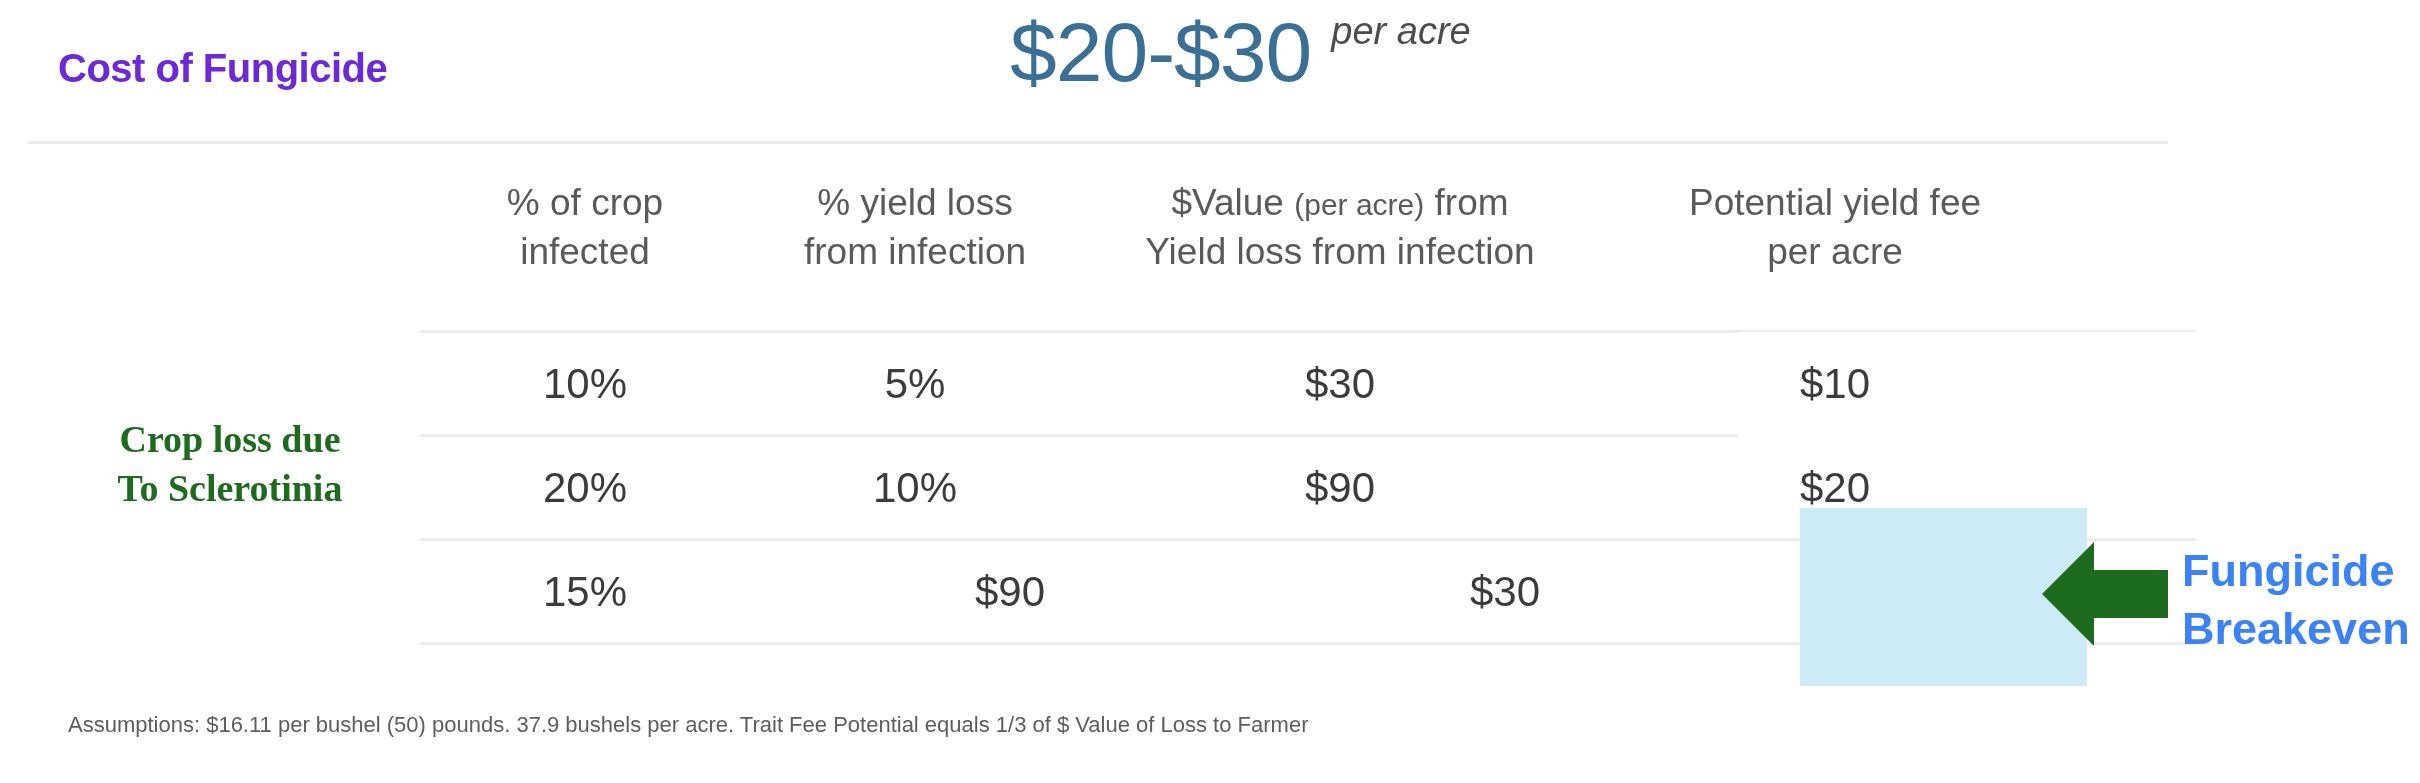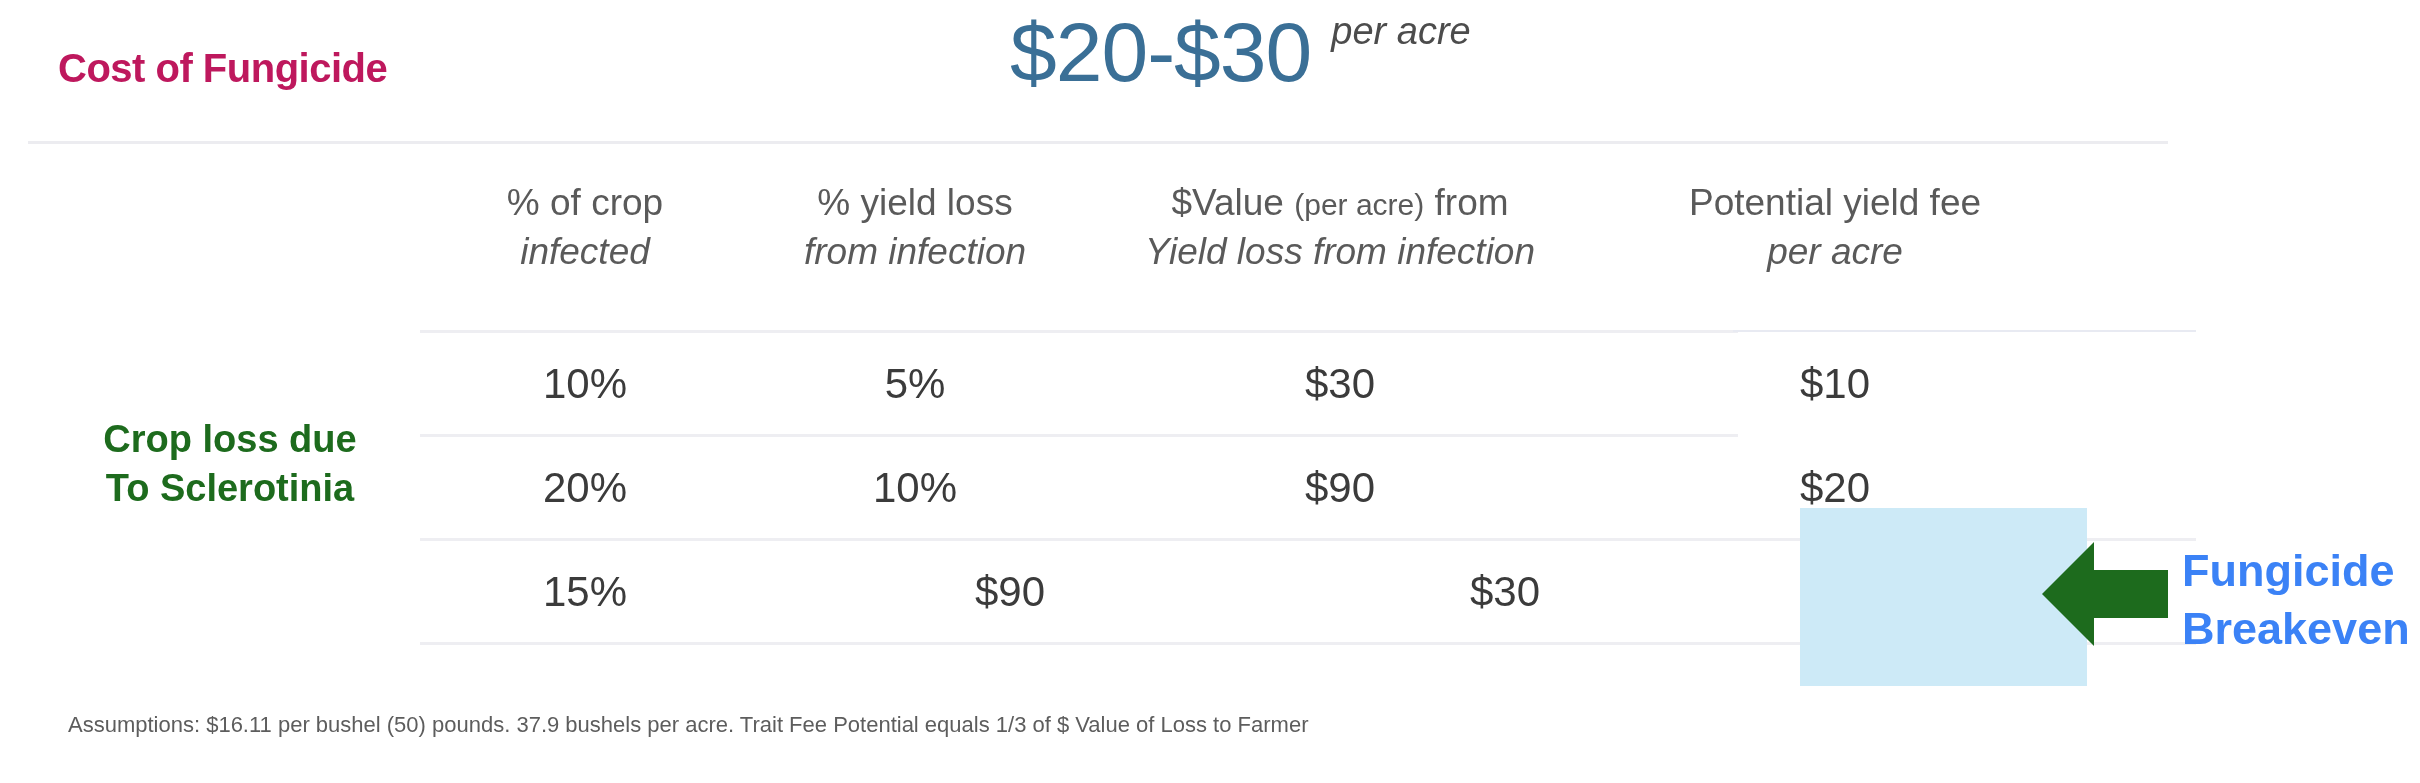--- a/index.html
+++ b/index.html
@@ -22,21 +22,21 @@
     top: 0;
     width: 2420px;
     height: 145px;
   }
   #cost-label {
     position: absolute;
     left: 58px;
     top: 46px;
     font-size: 40px;
     font-weight: bold;
-    color: #be185d;
+    color: #6d28d9;
     letter-spacing: -0.5px;
     white-space: nowrap;
   }
   #price-wrap {
     position: absolute;
     left: 1010px;
     top: 10px;
     display: flex;
     align-items: flex-start;
     white-space: nowrap;
@@ -94,21 +94,21 @@
   .rowlabel-col { width: 420px; flex: 0 0 420px; }
   .hcell {
     flex: 0 0 auto;
     text-align: center;
     color: #5a5a5a;
     font-size: 37px;
     line-height: 1.33;
     padding-top: 28px;
   }
   .hcell .l1 { font-style: normal; display: block; white-space: nowrap; }
-  .hcell .l2 { font-style: italic; display: block; white-space: nowrap; }
+  .hcell .l2 { display: block; white-space: nowrap; }
   .hcell .small { font-size: 30px; }
   .c1 { width: 330px; flex: 0 0 330px; }
   .c2 { width: 330px; flex: 0 0 330px; }
   .c3 { width: 520px; flex: 0 0 520px; }
   .c4 { width: 470px; flex: 0 0 470px; }
 
   .hrule {
     position: absolute;
     height: 3px;
     background: #eeeef2;
@@ -134,20 +134,21 @@
   #group-label {
     position: absolute;
     left: 50px;
     top: 265px;
     width: 360px;
     text-align: center;
     font-size: 38px;
     font-weight: bold;
     color: #1d6b1d;
     line-height: 1.28;
+    font-family: Liberation Serif, serif;
   }
 
   
   #breakeven-box {
     position: absolute;
     left: 1800px;
     top: 358px;
     width: 287px;
     height: 178px;
     background: #cdeaf7;

